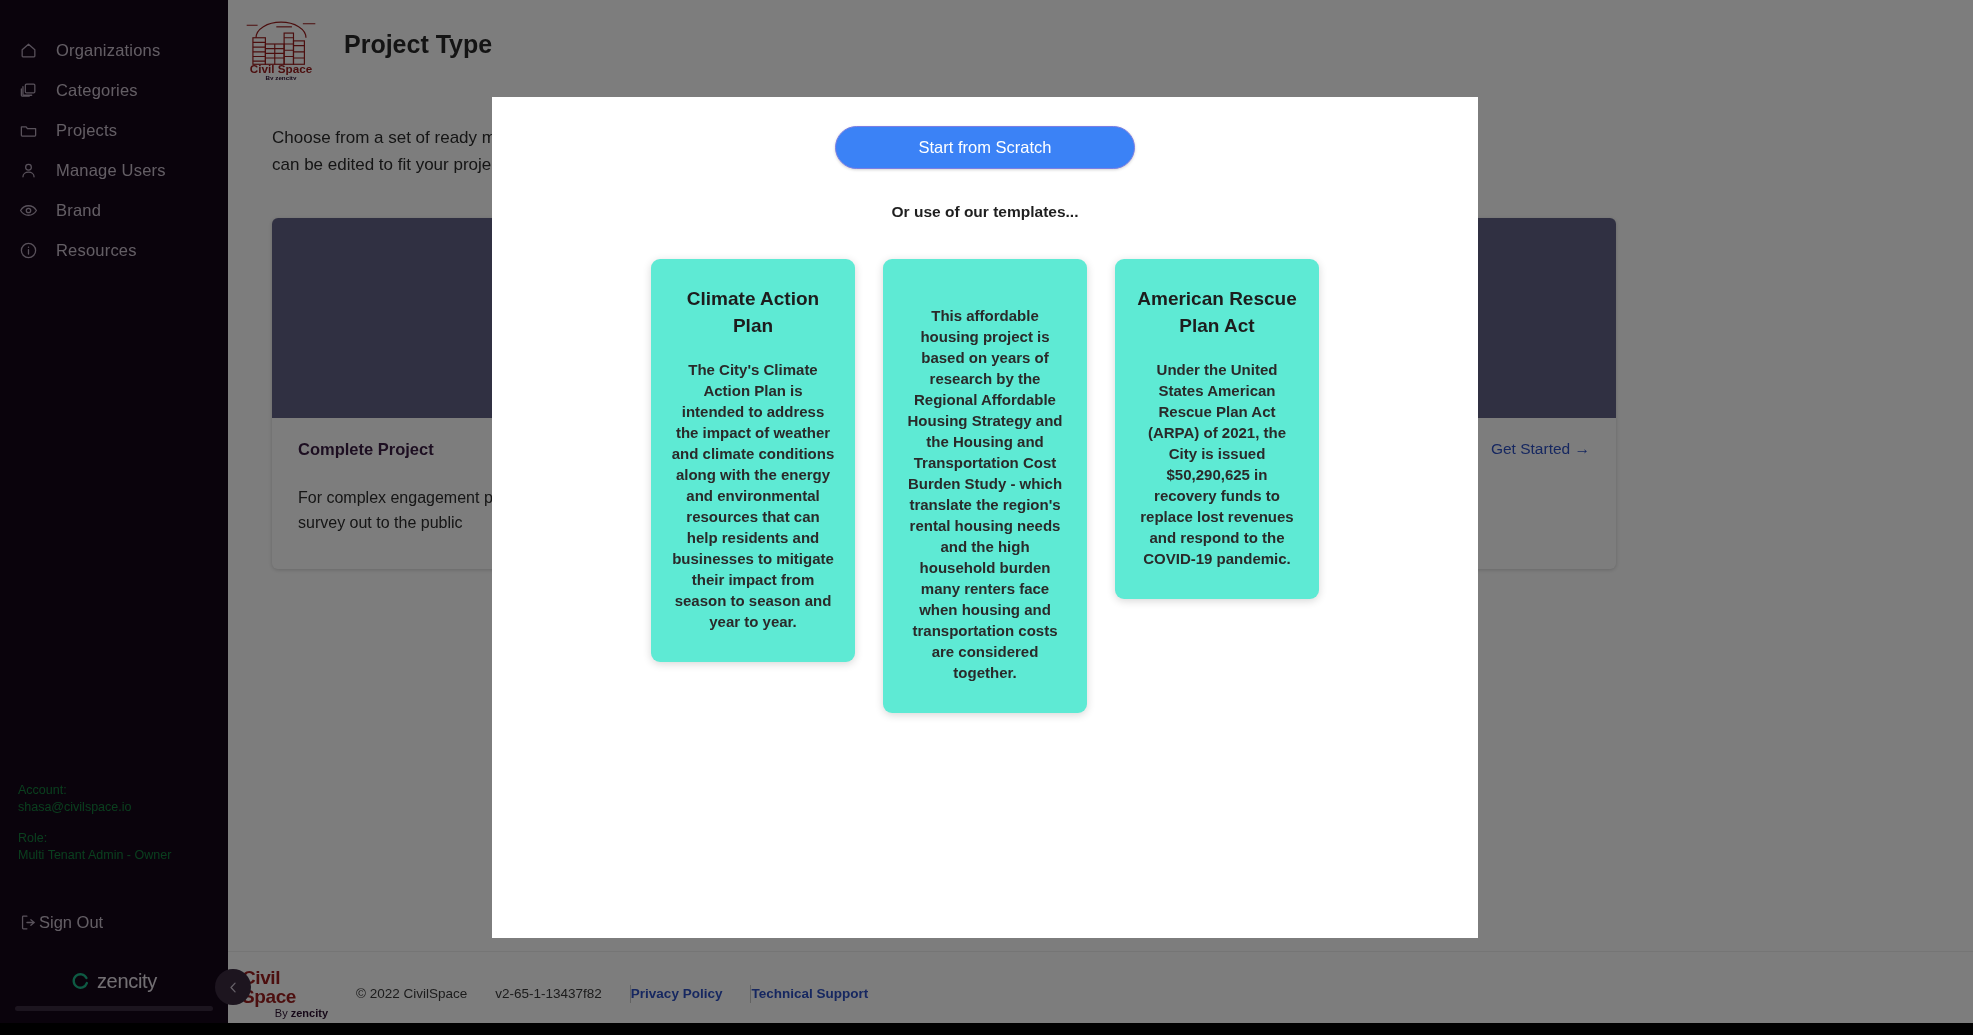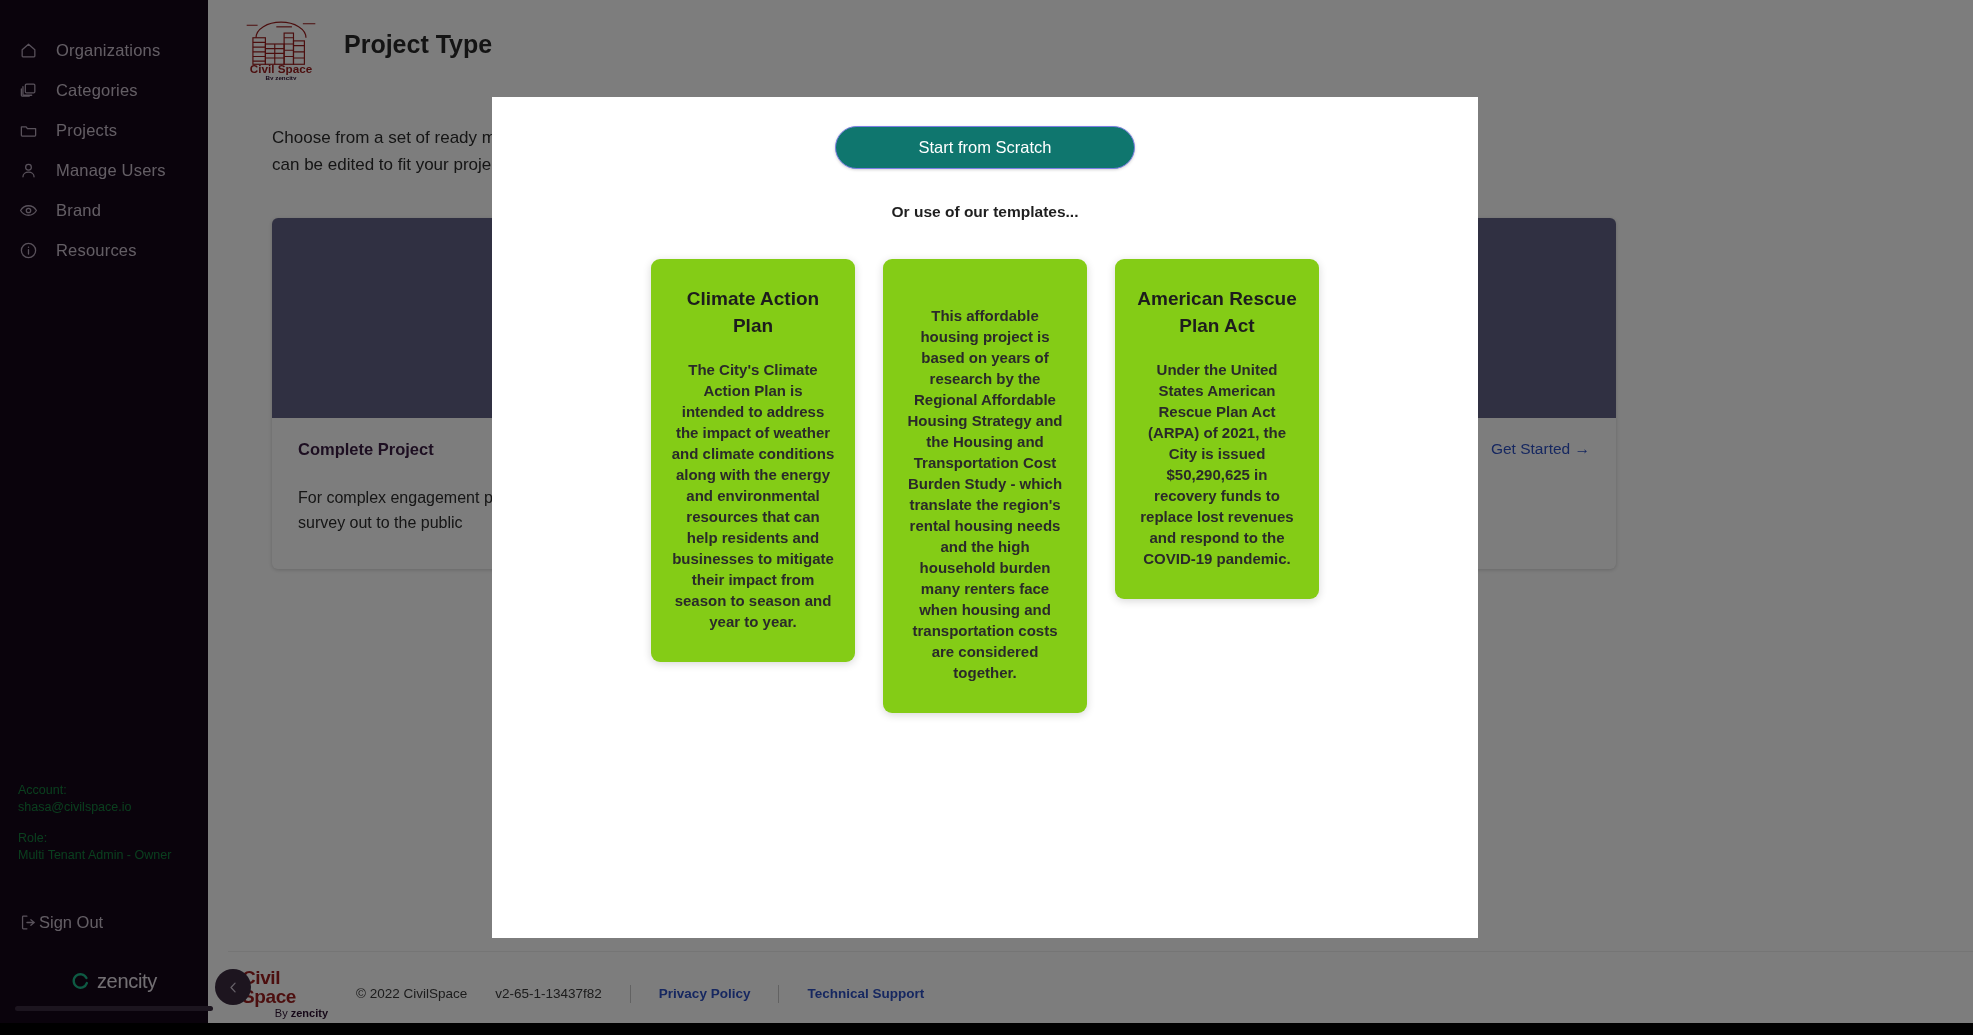--- a/index.html
+++ b/index.html
@@ -8,21 +8,21 @@
     width: 1973px; height: 1035px;
     font-family: "Liberation Sans", sans-serif;
     background: #000;
     overflow: hidden;
   }
   #app { position: relative; width: 1973px; height: 1035px; background: #ffffff; }
 
   
   #sidebar {
     position: absolute; left: 0; top: 0;
-    width: 208px; height: 1023px;
+    width: 228px; height: 1023px;
     background: #16071a;
     color: #cfc2d2;
     z-index: 5;
   }
   .nav-list { position: absolute; top: 30px; left: 0; width: 100%; }
   .nav-item {
     display: flex; align-items: center;
     height: 40px; padding-left: 18px; gap: 17px;
     cursor: pointer;
   }
@@ -94,45 +94,45 @@
     position: absolute; left: 0; right: 0; bottom: 0; height: 84px;
     background: #fff; display: flex; align-items: center; padding-left: 14px; gap: 0;
     border-top: 1px solid #eee;
   }
   .footer .fmark { width: 86px; }
   .footer .fmark .t1 { font-size: 19px; font-weight: bold; color: #9b1d1d; letter-spacing: -.4px; line-height: 19px; }
   .footer .fmark .t2 { font-size: 11px; color: #2b1030; text-align: right; line-height: 14px; }
   .footer .fmark .t2 b { color:#2b1030; }
   .footer .fitem { font-size: 13.5px; color: #3a3a3a; margin-left: 28px; white-space: nowrap; }
   .footer .fsep { width: 1px; height: 18px; background: #c9c9c9; margin-left: 28px; }
-  .footer .flink { font-size: 13.5px; color: #2e51c4; margin-left: 28px; font-weight: bold; cursor: pointer; white-space: nowrap; }
+  .footer .flink { font-size: 13.5px; color: #2e51c4; font-weight: bold; cursor: pointer; white-space: nowrap; }
 
   
   .overlay { position: absolute; left: 0; top: 0; width: 1973px; height: 1023px; background: rgba(0,0,0,.51); z-index: 20; }
   .modal {
     position: absolute; left: 492px; top: 97px;
     width: 986px; height: 841px;
     background: #fff; z-index: 21;
     display: flex; flex-direction: column; align-items: center;
   }
 
   .btn-scratch {
     margin-top: 29px;
     width: 300px; height: 43px; border-radius: 22px;
-    background: #0f766e; border: 1px solid #7b7ee4;
+    background: #3b82f6; border: 1px solid #7b7ee4;
     color: #ffffff; font-size: 16.5px;
     display: flex; align-items: center; justify-content: center;
     cursor: pointer;
     box-shadow: 0 1px 3px rgba(0,0,0,.18);
   }
   .tmpl-caption { margin-top: 34px; font-size: 15.5px; font-weight: bold; color: #1f1f1f; }
 
   .tmpl-row { margin-top: 38px; display: flex; gap: 28px; align-items: flex-start; }
   .tmpl-card {
-    width: 204px; background: #84cc16;
+    width: 204px; background: #5eead4;
     border-radius: 9px; padding: 26px 20px 30px 20px;
     box-shadow: 0 2px 9px rgba(0,0,0,.16);
     text-align: center; cursor: pointer;
   }
   .tmpl-card h4 { font-size: 19px; font-weight: bold; color: #1d1d1d; line-height: 27px; }
   .tmpl-card p { margin-top: 20px; font-size: 15px; font-weight: bold; color: #2a2a2a; line-height: 21px; }
 
   .btn-cancel {
     position: absolute; left: 50%; transform: translateX(-50%);
     bottom: 32px;

